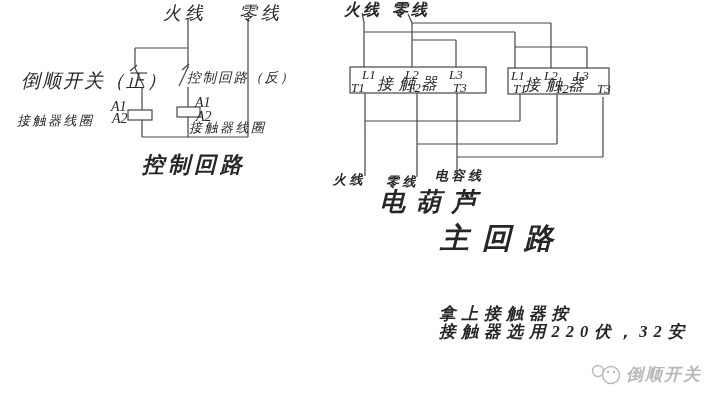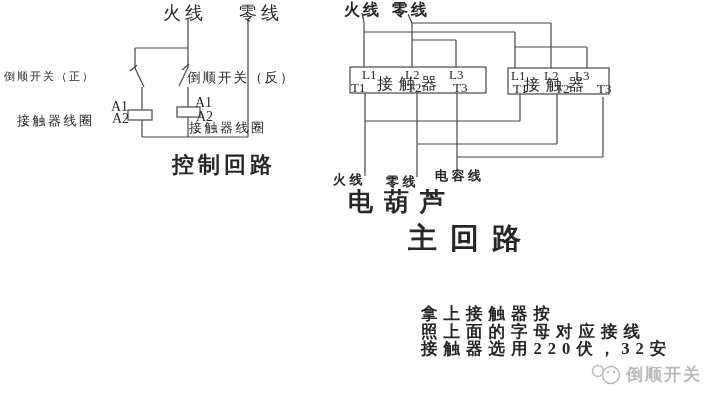--- a/index.html
+++ b/index.html
@@ -3,31 +3,31 @@
 <meta charset="utf-8">
 <style>
   :root{
     --line:#474747;
     --text:#262626;
     --watermark:#b9b9b9;
   }
   html,body{margin:0;padding:0;background:#ffffff;}
   #canvas{
     position:relative;width:720px;height:405px;background:#ffffff;overflow:hidden;
-    font-family:"Liberation Serif","DejaVu Serif",serif;color:var(--text);
+    font-family:"Liberation Serif","DejaVu Serif",serif;color:var(--text);font-style:italic;
   }
   #wires{position:absolute;left:0;top:0;width:720px;height:405px;}
   .wire{stroke:var(--line);stroke-width:1.2px;fill:none;}
   .box{stroke:var(--line);stroke-width:1.2px;fill:#ffffff;}
   .wm{stroke:var(--watermark);stroke-width:1.4px;fill:none;}
   .wmdot{fill:var(--watermark);stroke:none;}
   .lbl{position:absolute;white-space:nowrap;line-height:1.05;}
   .w6{font-weight:600;}
-  .w7{font-weight:700;}
-  #note{position:absolute;left:421px;top:305px;font-size:16.5px;letter-spacing:6px;line-height:17.6px;font-weight:600;}
+  .w7{font-weight:700;margin-left:32px;}
+  #note{position:absolute;left:439px;top:305px;font-size:16.5px;letter-spacing:6px;line-height:17.6px;font-weight:600;}
   #watermark-text{position:absolute;left:626px;top:363px;font-size:17px;letter-spacing:2px;color:var(--watermark);font-weight:600;}
 </style>
 </head>
 <body>
 
 <div id="canvas">
 
   <svg id="wires" viewBox="0 0 720 405" xmlns="http://www.w3.org/2000/svg">
 
     <g>
@@ -77,29 +77,29 @@
     <g>
       <circle class="wm" cx="598" cy="371" r="5.5"></circle>
       <circle class="wm" cx="611" cy="375" r="8.5"></circle>
       <circle class="wmdot" cx="608" cy="372" r="1.2"></circle>
       <circle class="wmdot" cx="614" cy="372" r="1.2"></circle>
     </g>
   </svg>
 
   <div class="lbl" style="left:163px;top:4px;font-size:18px;letter-spacing:4px;">火线</div>
   <div class="lbl" style="left:239px;top:4px;font-size:18px;letter-spacing:4px;">零线</div>
-  <div class="lbl" style="left:4px;top:71px;font-size:11px;letter-spacing:2px;">倒顺开关（正）</div>
-  <div class="lbl" style="left:187px;top:71px;font-size:13.5px;letter-spacing:2px;">倒顺开关（反）</div>
+  <div class="lbl" style="left:21px;top:71px;font-size:19px;letter-spacing:2px;">倒顺开关（正）</div>
+  <div class="lbl" style="left:187px;top:71px;font-size:13.5px;letter-spacing:2px;">控制回路（反）</div>
   <div class="lbl" style="left:111px;top:100px;font-size:14px;">A1</div>
   <div class="lbl" style="left:112px;top:112px;font-size:14px;">A2</div>
   <div class="lbl" style="left:17px;top:114px;font-size:13px;letter-spacing:2.5px;">接触器线圈</div>
   <div class="lbl" style="left:195px;top:96px;font-size:14px;">A1</div>
   <div class="lbl" style="left:196px;top:110px;font-size:14px;">A2</div>
   <div class="lbl" style="left:189px;top:121px;font-size:13px;letter-spacing:2.5px;">接触器线圈</div>
-  <div class="lbl w6" style="left:142px;top:153px;font-size:22px;letter-spacing:4px;margin-left:30px;">控制回路</div>
+  <div class="lbl w6" style="left:142px;top:153px;font-size:22px;letter-spacing:4px;">控制回路</div>
 
   <div class="lbl w6" style="left:344px;top:2px;font-size:16px;letter-spacing:3px;">火线</div>
   <div class="lbl w6" style="left:392px;top:2px;font-size:16px;letter-spacing:3px;">零线</div>
 
   <div class="lbl" style="left:362px;top:68px;font-size:13px;">L1</div>
   <div class="lbl" style="left:405px;top:68px;font-size:13px;">L2</div>
   <div class="lbl" style="left:449px;top:68px;font-size:13px;">L3</div>
   <div class="lbl" style="left:377px;top:76px;font-size:16px;letter-spacing:6px;">接触器</div>
   <div class="lbl" style="left:351px;top:81px;font-size:13px;">T1</div>
   <div class="lbl" style="left:407px;top:81px;font-size:13px;">T2</div>
@@ -114,19 +114,18 @@
   <div class="lbl" style="left:597px;top:82px;font-size:13px;">T3</div>
 
   <div class="lbl w6" style="left:333px;top:173px;font-size:13px;letter-spacing:3.5px;">火线</div>
   <div class="lbl w6" style="left:386px;top:175px;font-size:13px;letter-spacing:3.5px;">零线</div>
   <div class="lbl w6" style="left:435px;top:169px;font-size:13px;letter-spacing:3.5px;">电容线</div>
   <div class="lbl w7" style="left:348px;top:189px;font-size:25px;letter-spacing:11px;">电葫芦</div>
   <div class="lbl w7" style="left:408px;top:223px;font-size:29px;letter-spacing:13px;">主回路</div>
 
   <div id="note">
     <div>拿上接触器按</div>
-    <div>照上面的字母对应接线</div>
     <div>接触器选用220伏，32安</div>
   </div>
 
   <div id="watermark-text">倒顺开关</div>
 
 </div>
 
 </body></html>

